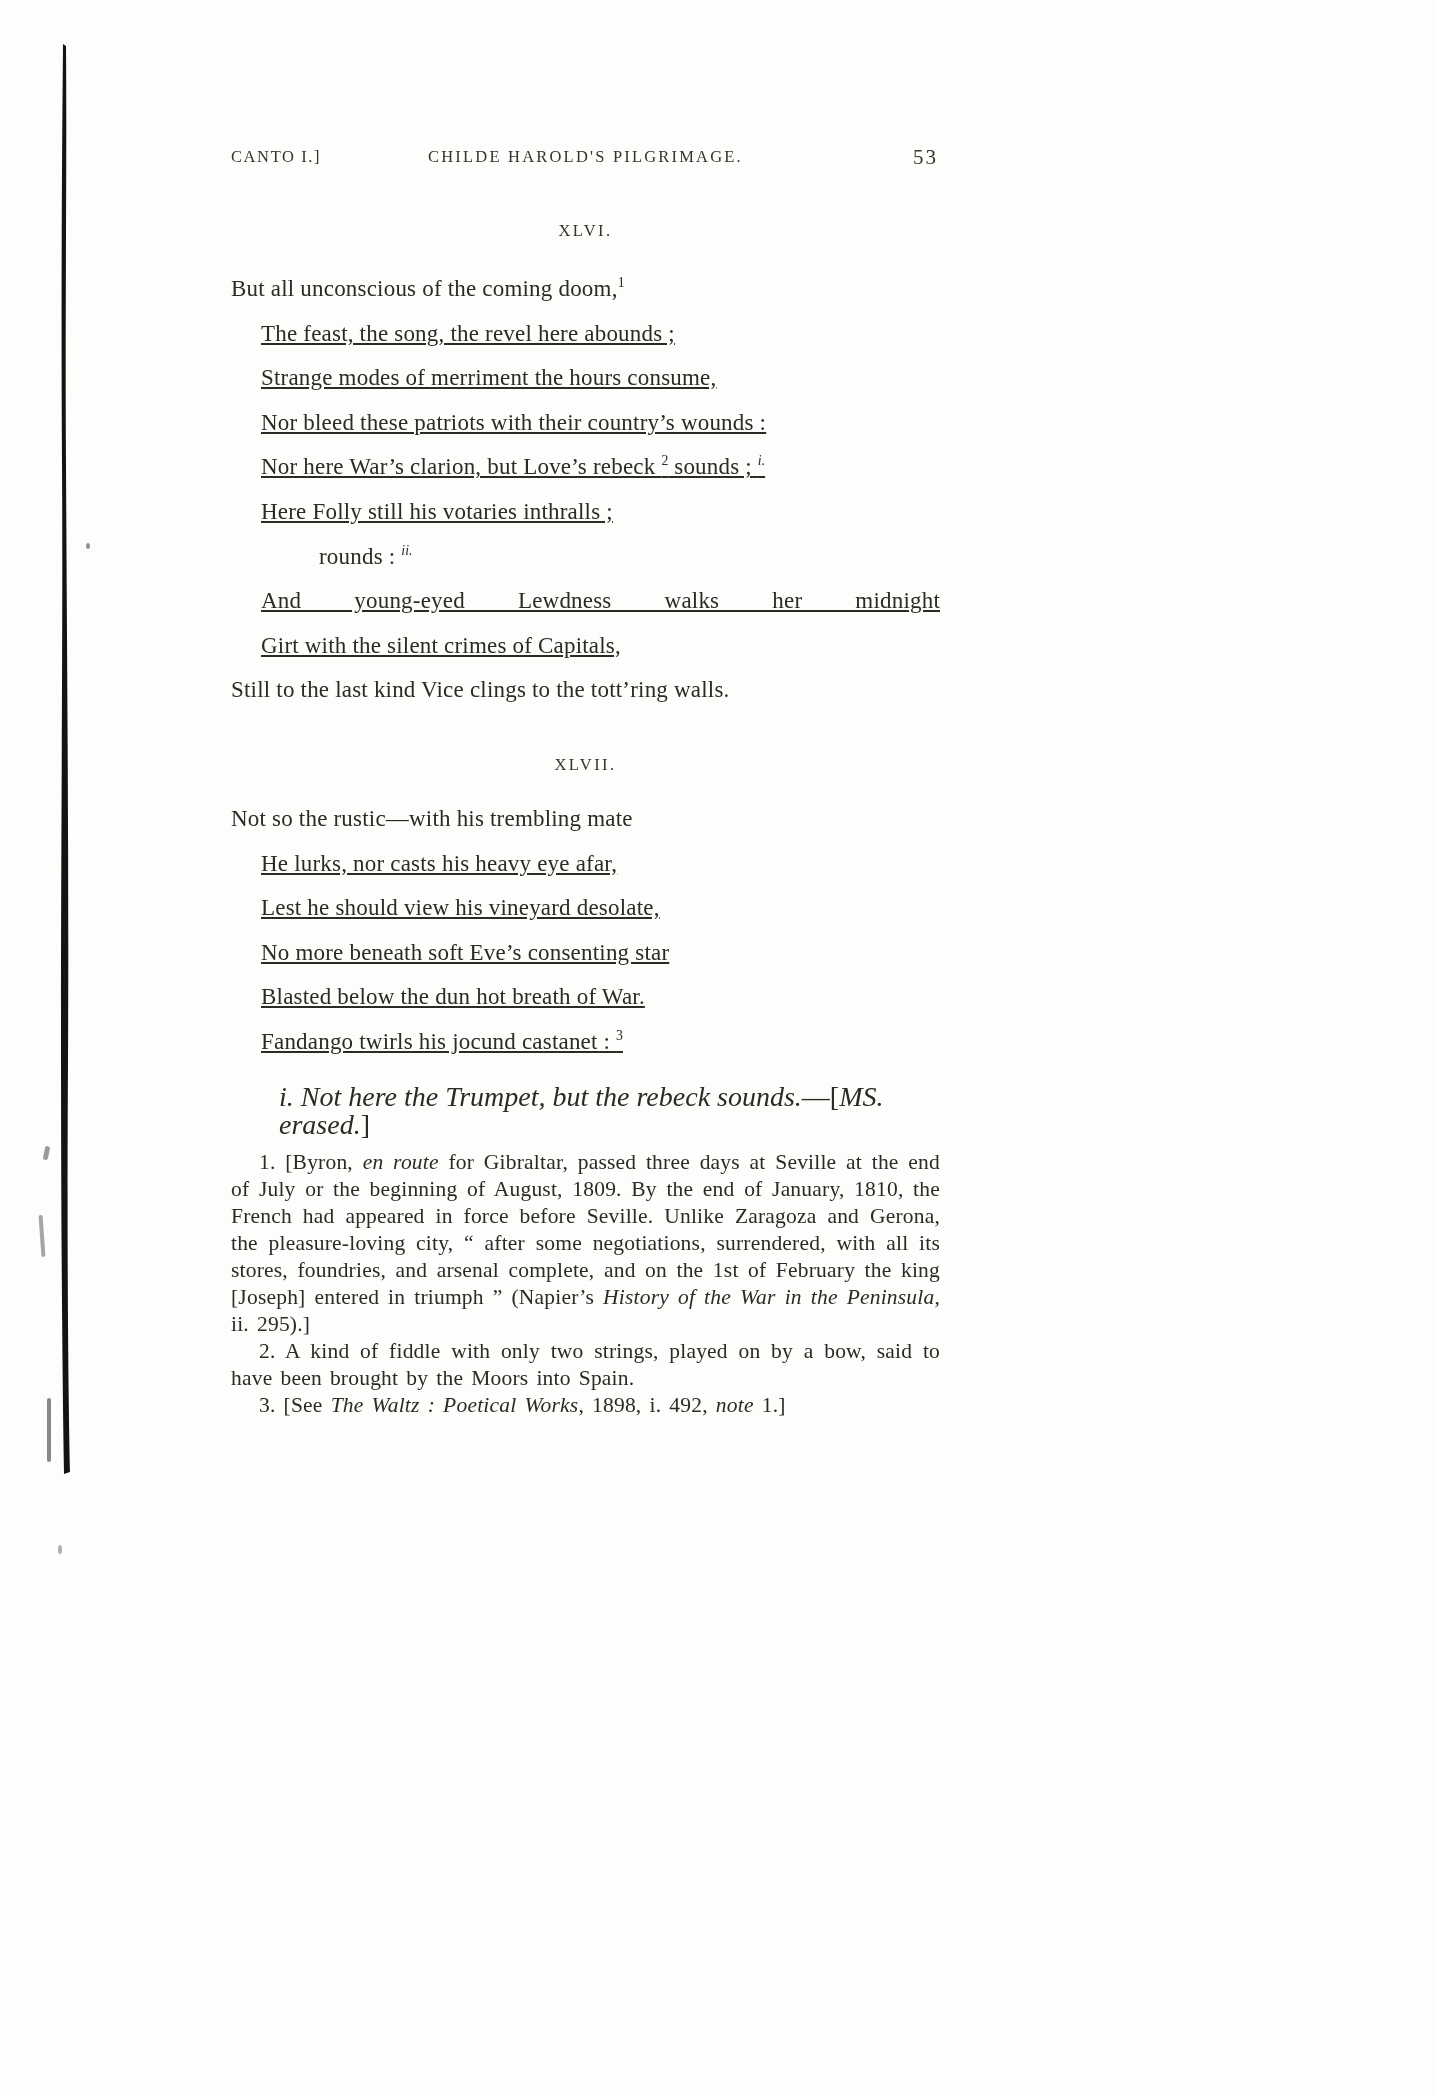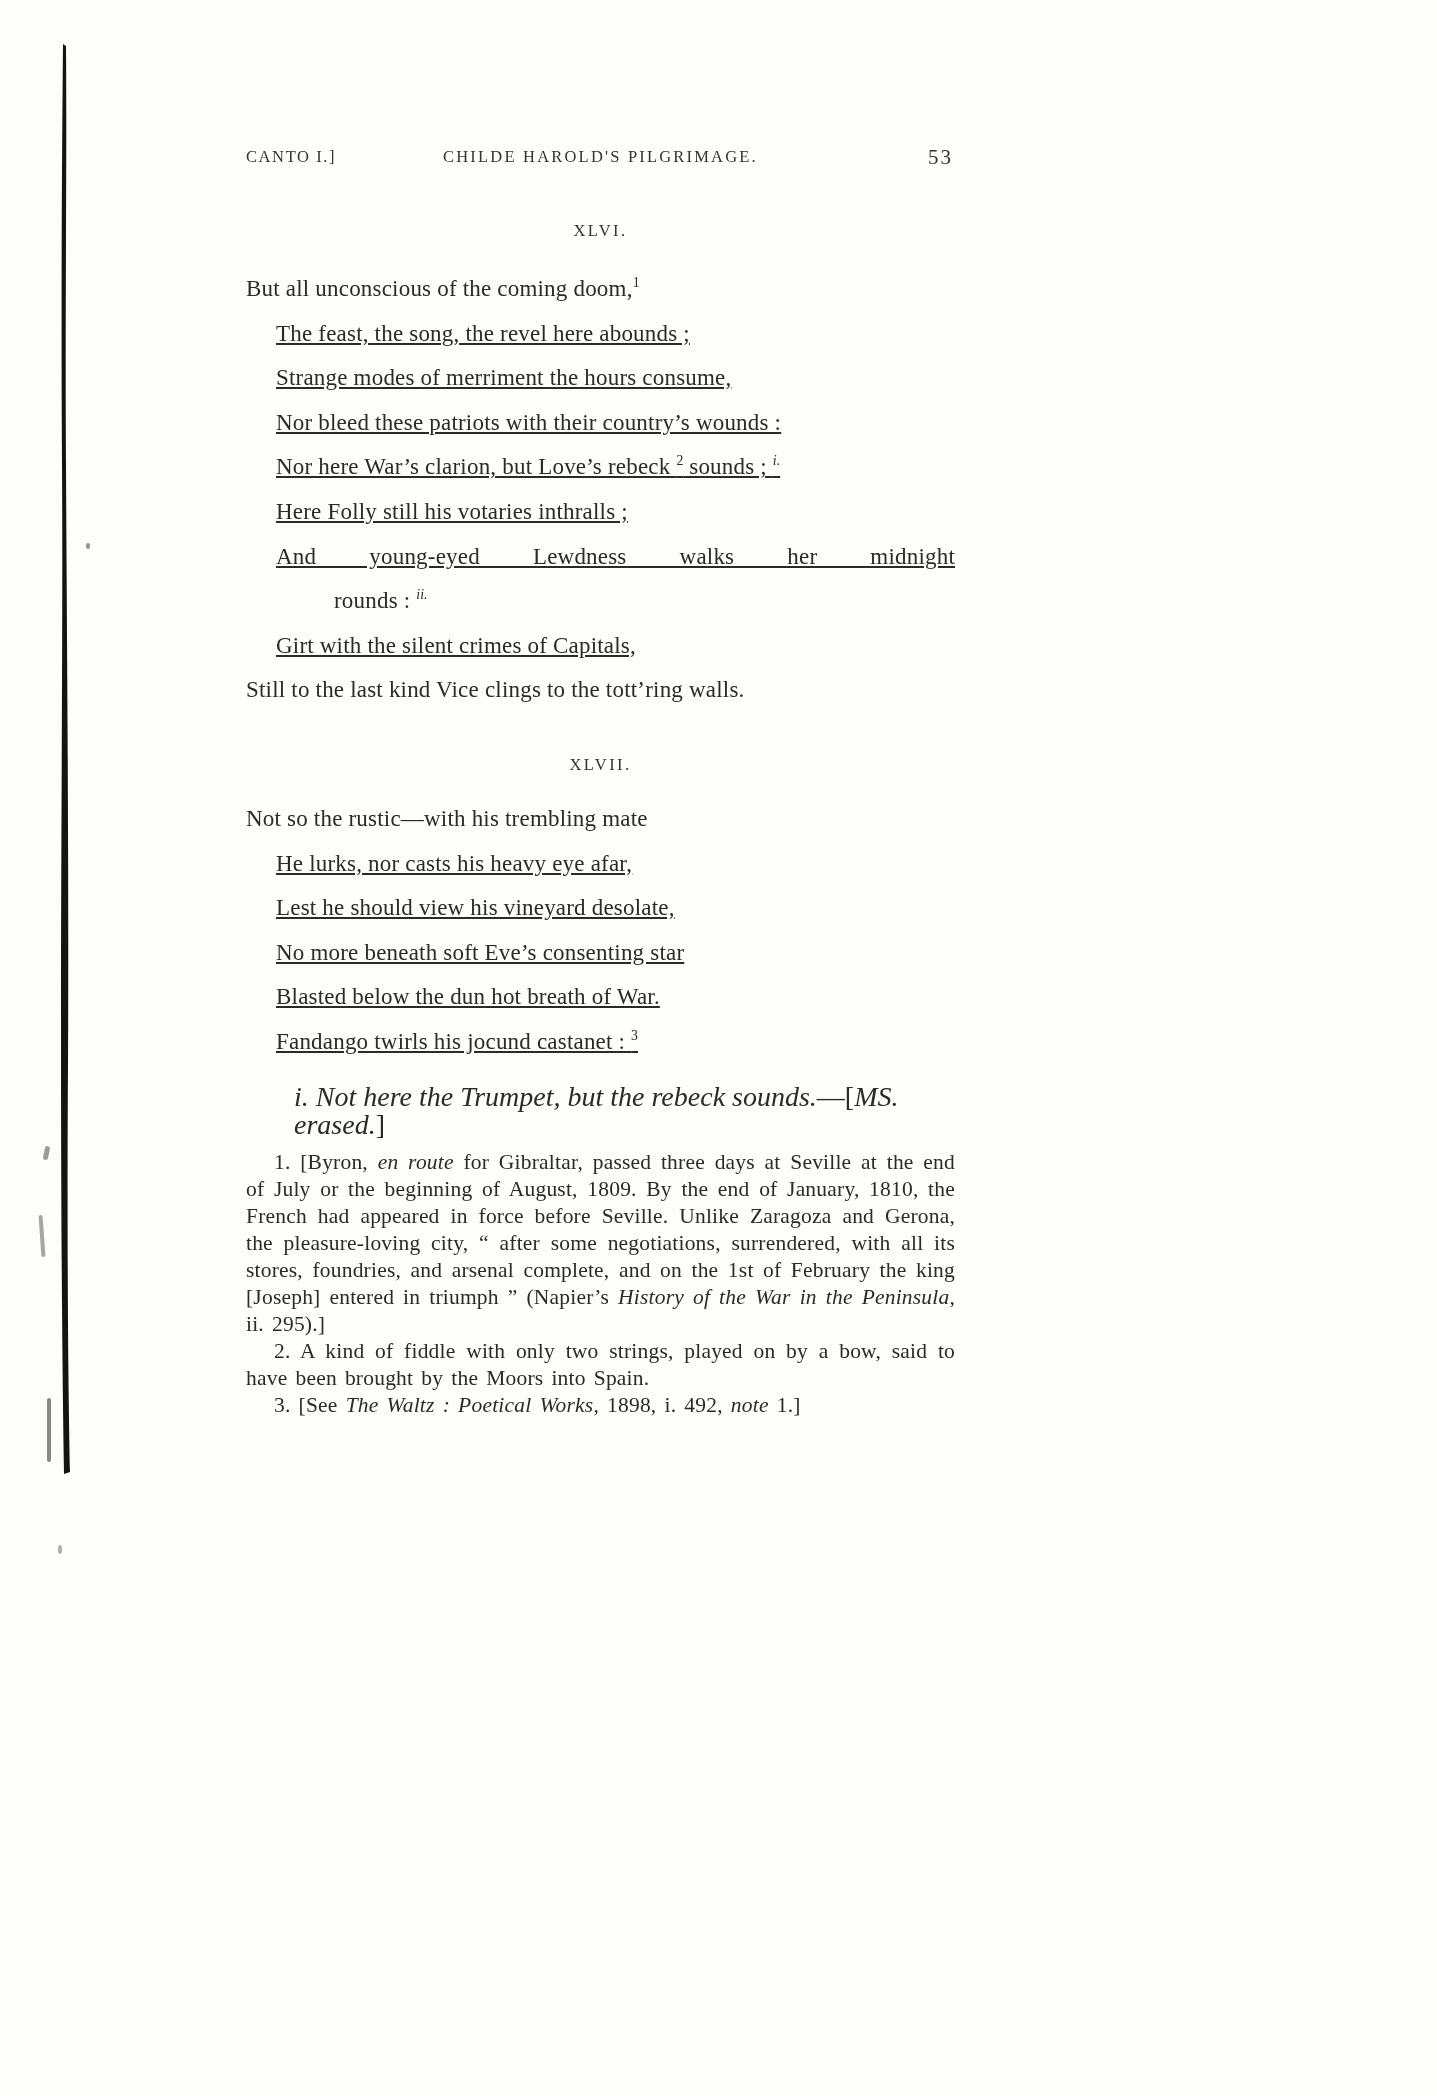--- a/index.html
+++ b/index.html
@@ -16,21 +16,21 @@
   
   .binding-streak { position:absolute; left:55px; top:44px; width:22px; height:1430px; }
   .mark { position:absolute; background:#3a3a38; border-radius:50%; }
   .mark.m1 { left:86px; top:543px; width:4px; height:6px; opacity:.55; }
   .mark.m2 { left:44px; top:1146px; width:5px; height:14px; border-radius:3px; opacity:.5; transform:rotate(12deg); }
   .mark.m3 { left:40px; top:1215px; width:4px; height:42px; border-radius:3px; opacity:.45; transform:rotate(-4deg); }
   .mark.m4 { left:47px; top:1398px; width:4px; height:64px; border-radius:3px; opacity:.6; }
   .mark.m5 { left:58px; top:1545px; width:4px; height:9px; opacity:.4; }
 
   
-  .page { position:absolute; left:246px; top:147px; width:709px; }
+  .page { position:absolute; left:231px; top:147px; width:709px; }
 
   .page-header { position:relative; height:24px; font-size:16.5px; letter-spacing:1.6px; color:#33332f; }
   .canto   { position:absolute; left:0; top:0; }
   .title   { position:absolute; left:50%; top:0; transform:translateX(-50%); letter-spacing:2.2px; white-space:nowrap; }
   .pagenum { position:absolute; right:2px; top:-2px; font-size:21px; letter-spacing:2px;text-align:center; }
 
   .stanza-head { font-weight:normal; text-align:center; font-size:16.5px; letter-spacing:2.4px; color:#33332f; }
   .stanza-head.first { margin-top:50px; }
   .stanza-head.second { margin-top:42px; }
 
@@ -82,22 +82,22 @@
 
   <section>
     <h2 class="stanza-head first">XLVI.</h2>
     <div class="poem s0" id="stanza0">
         <div class="poem-line ind0"><span>But all unconscious of the coming doom,</span><sup>1</sup></div>
         <div class="poem-line ind1"><span>The feast, the song, the revel here abounds ;</span></div>
         <div class="poem-line ind1"><span>Strange modes of merriment the hours consume,</span></div>
         <div class="poem-line ind1"><span>Nor bleed these patriots with their country’s wounds :</span></div>
         <div class="poem-line ind1"><span>Nor here War’s clarion, but Love’s rebeck </span><sup>2</sup><span> sounds ; </span><sup class="it">i.</sup></div>
         <div class="poem-line ind1"><span>Here Folly still his votaries inthralls ;</span></div>
+        <div class="poem-line ind2"><span>rounds : </span><sup class="it">ii.</sup></div>
         <div class="poem-line ind1 jfull"><span>And young-eyed Lewdness walks her midnight</span></div>
-        <div class="poem-line ind2"><span>rounds : </span><sup class="it">ii.</sup></div>
         <div class="poem-line ind1"><span>Girt with the silent crimes of Capitals,</span></div>
         <div class="poem-line ind0"><span>Still to the last kind Vice clings to the tott’ring walls.</span></div>
       </div>
   </section>
 
   <section>
     <h2 class="stanza-head second">XLVII.</h2>
     <div class="poem s1" id="stanza1">
         <div class="poem-line ind0"><span>Not so the rustic—with his trembling mate</span></div>
         <div class="poem-line ind1"><span>He lurks, nor casts his heavy eye afar,</span></div>

